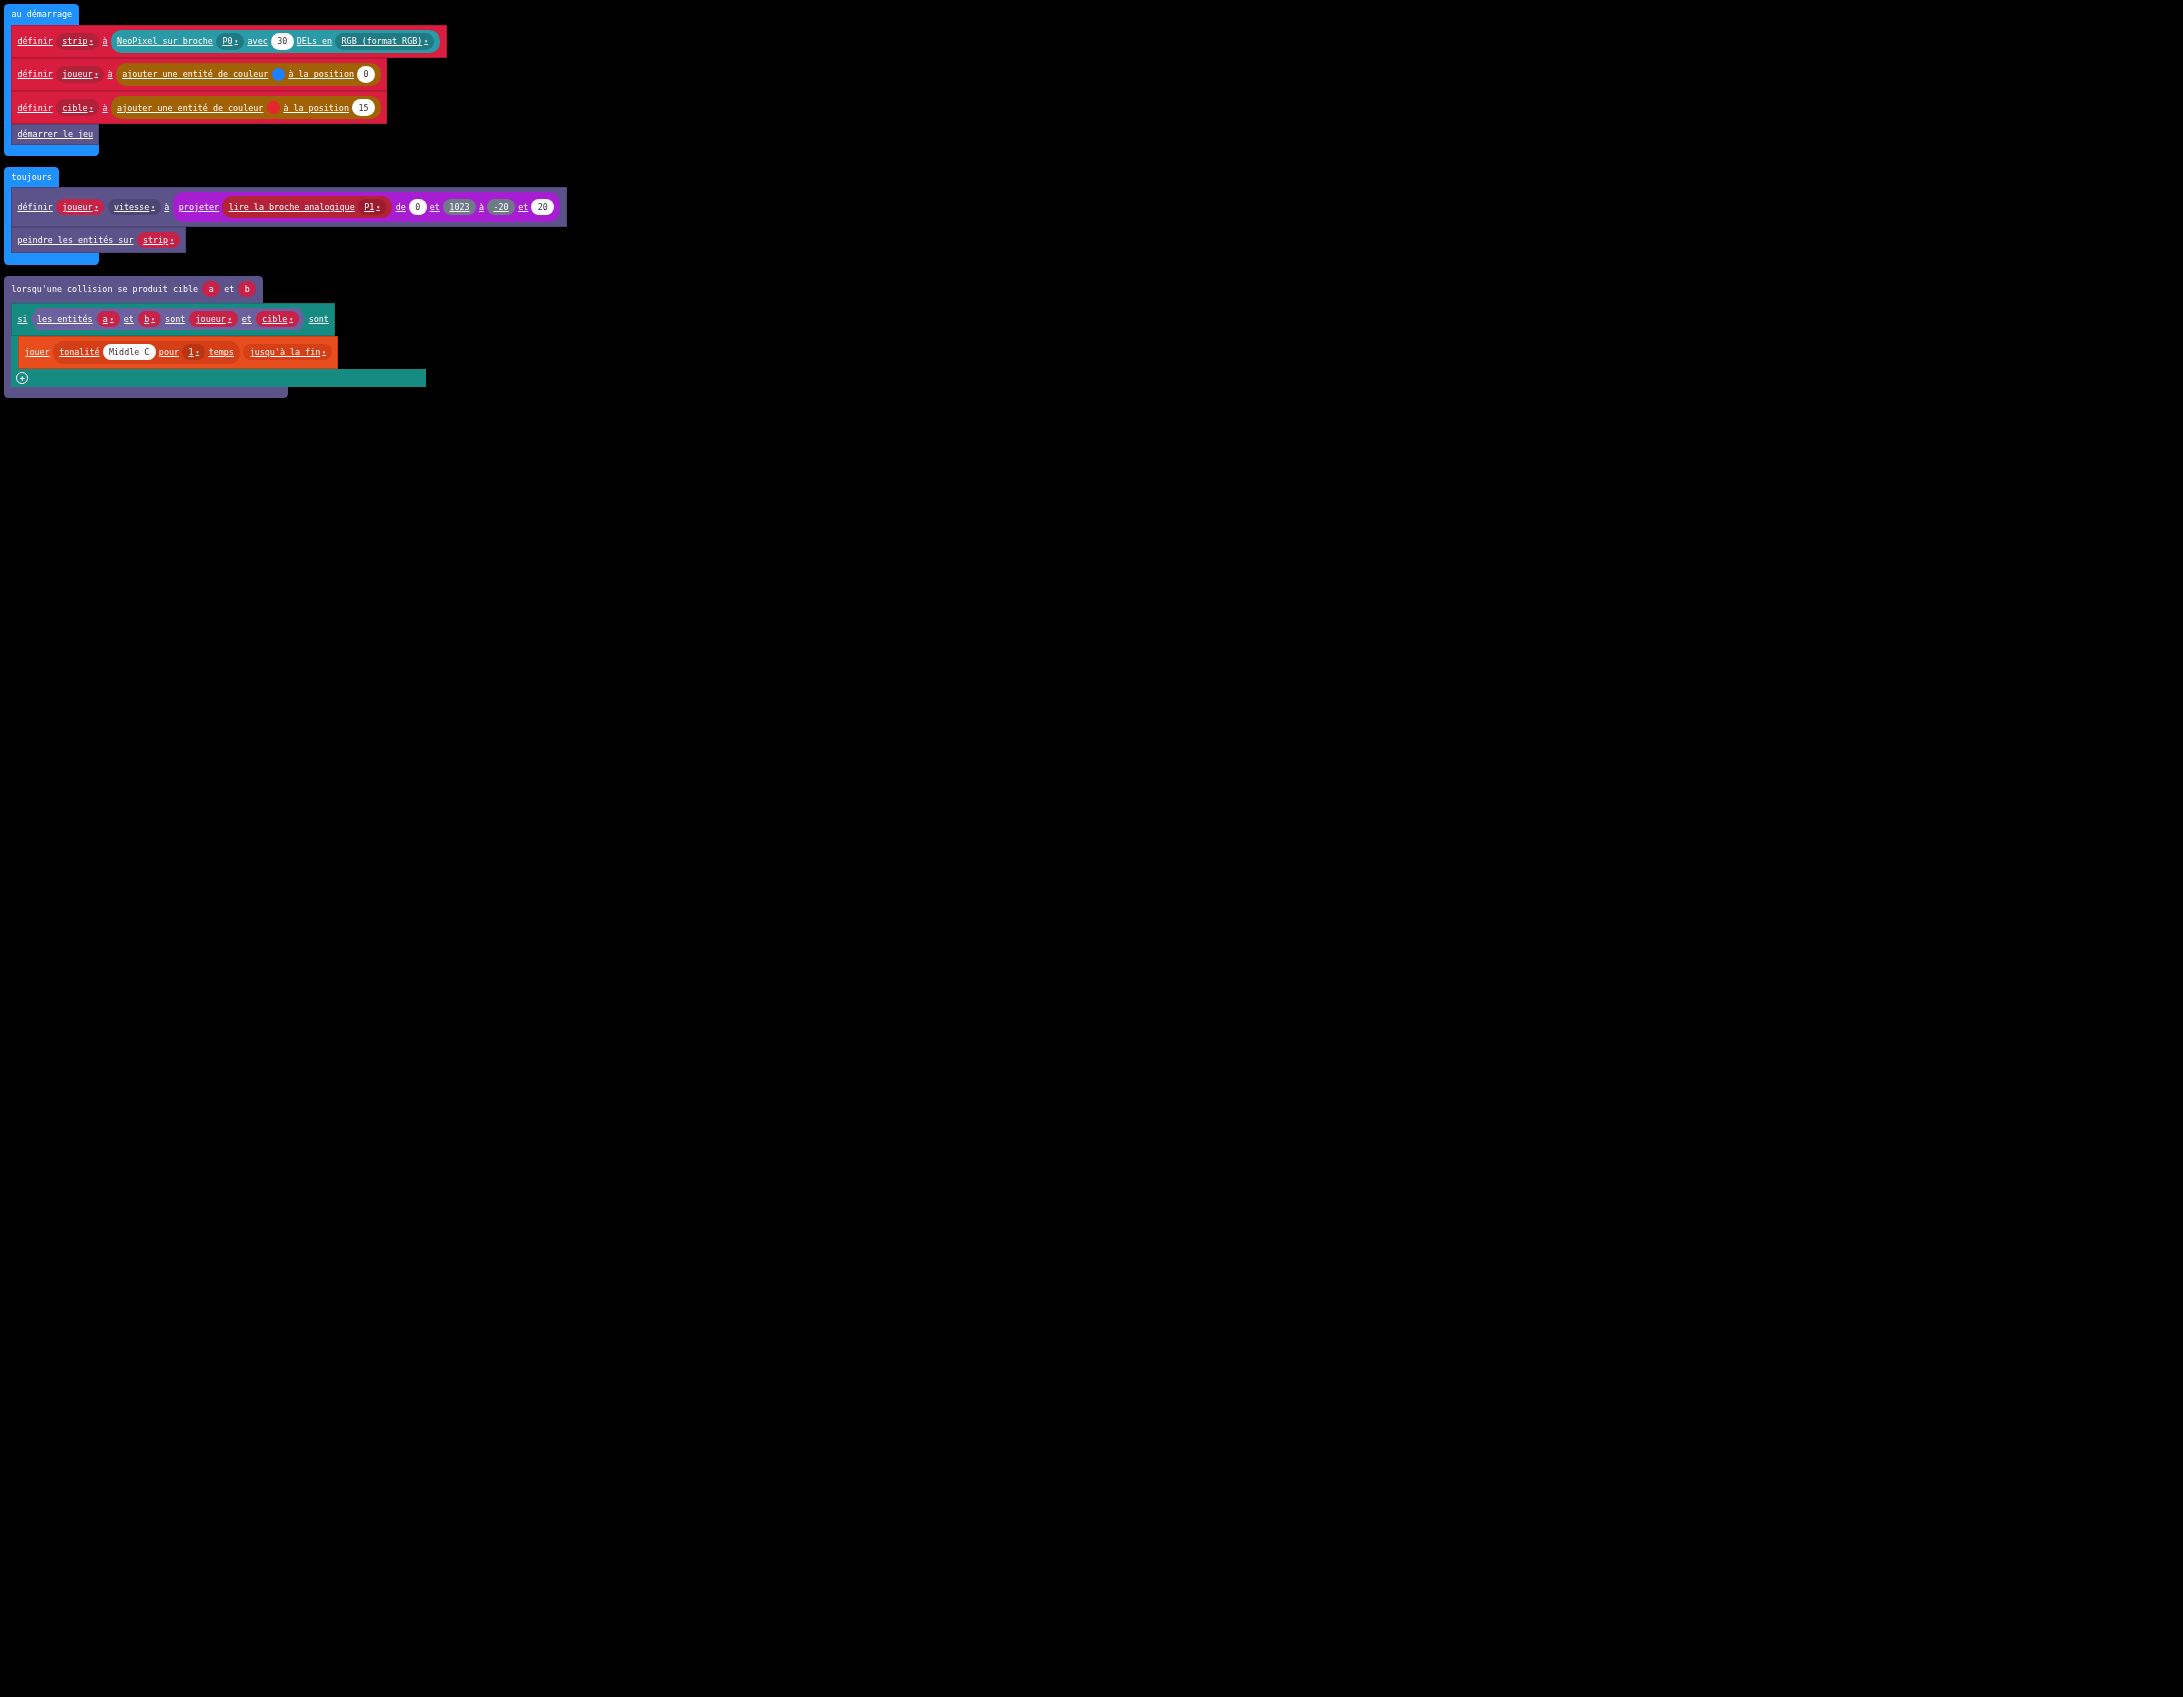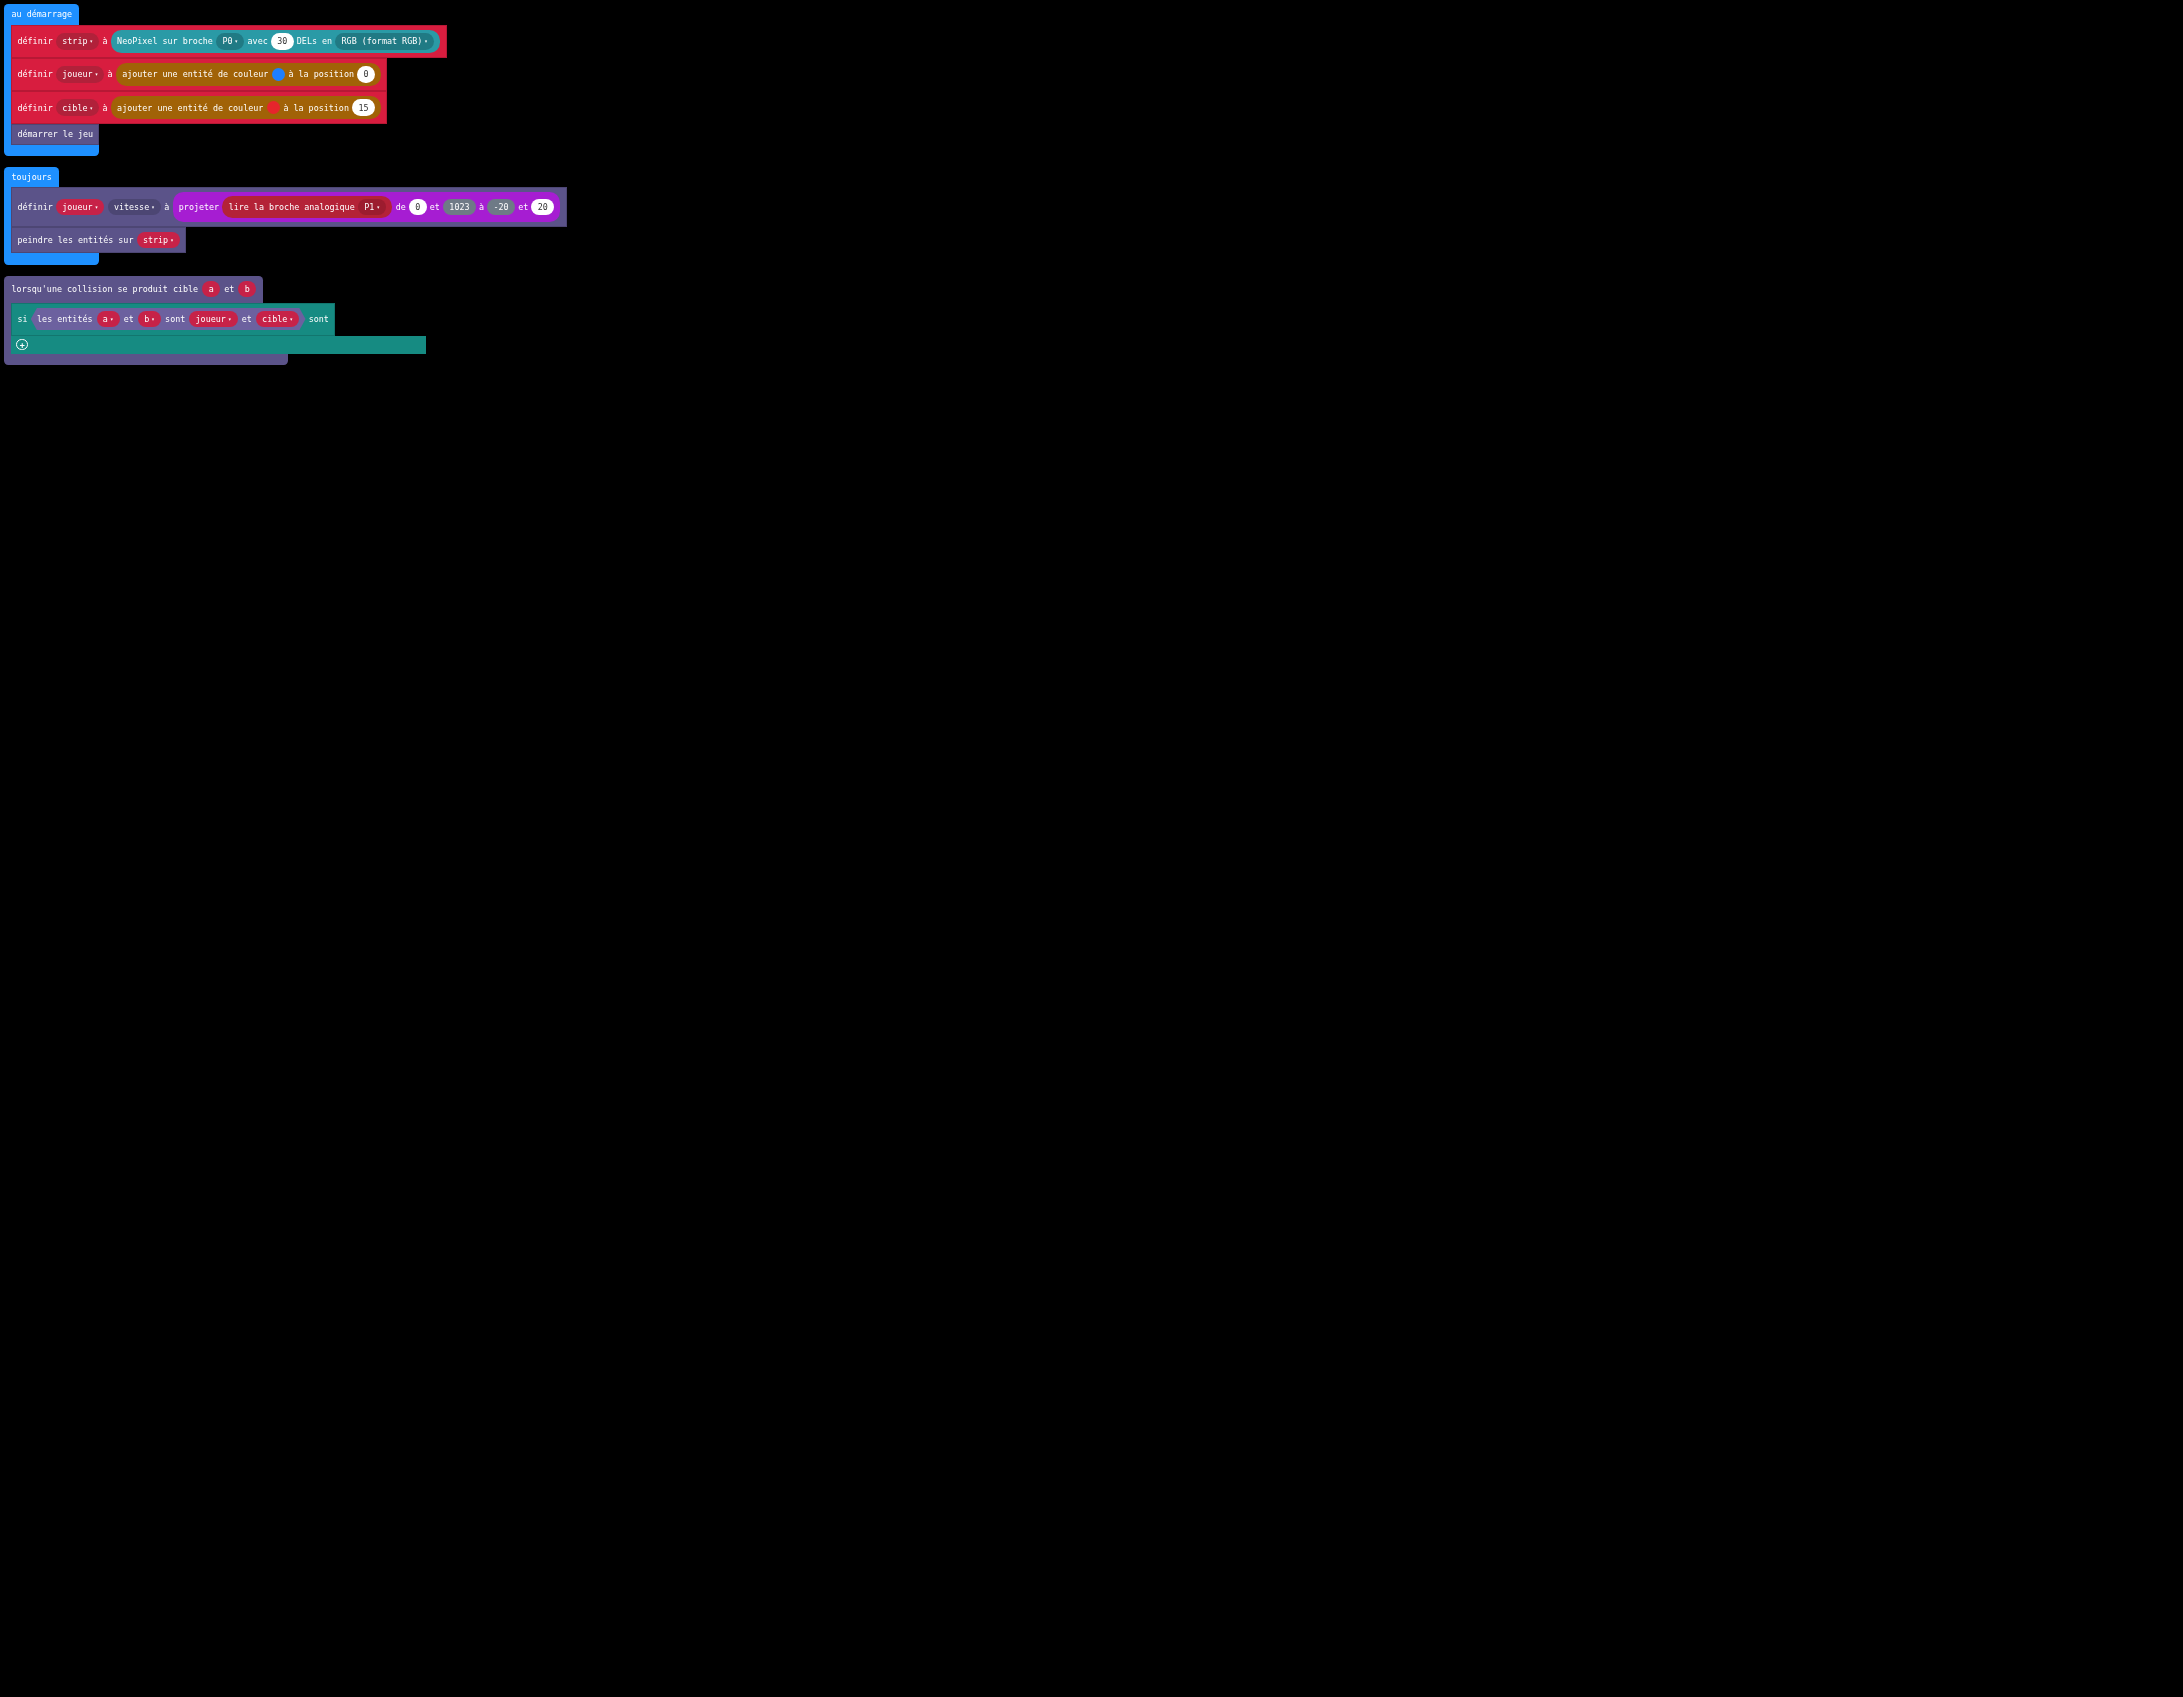--- a/index.html
+++ b/index.html
@@ -88,21 +88,21 @@
 .plus-icon {
   width: 11.6px;
   height: 11.6px;
   border: 1.1px solid #fff;
   border-radius: 50%;
   display: inline-flex;
   align-items: center;
   justify-content: center;
   font-weight: bold;
 }
-.shadow { border: 0.5px solid rgba(0,0,0,0.15); }
+.shadow { border: 0.5px solid rgba(0,0,0,0.15); text-decoration: underline; }
 </style>
 </head>
 <body>
 
 <div class="block-stack">
   <div class="hat hat-blue">
     <span>au démarrage</span>
   </div>
 
   
@@ -221,20 +221,33 @@
         <span>et</span>
         <span class="pill pill-crimson drop">b</span>
         <span>sont</span>
         <span class="pill pill-crimson drop">joueur</span>
         <span>et</span>
         <span class="pill pill-crimson drop">cible</span>
       </span>
       <span>sont</span>
     </div>
 
+    <div class="inner inner-teal" style="margin-left:0">
+      <div class="block bg-orange shadow">
+        <span>jouer</span>
+        <span class="pill pill-orange">
+          <span>tonalité</span>
+          <span class="pill pill-white">Middle C</span>
+          <span>pour</span>
+          <span class="pill drop" style="background:#bb3512">1</span>
+          <span>temps</span>
+        </span>
+        <span class="pill pill-orange drop">jusqu'à la fin</span>
+      </div>
+    </div>
 
     <div class="block bg-teal" style="width:415px;padding:3.2px 5.3px">
       <span class="plus-icon">+</span>
     </div>
   </div>
 
   <div class="tail tail-purple" style="width:284px"></div>
 </div>
 
 

